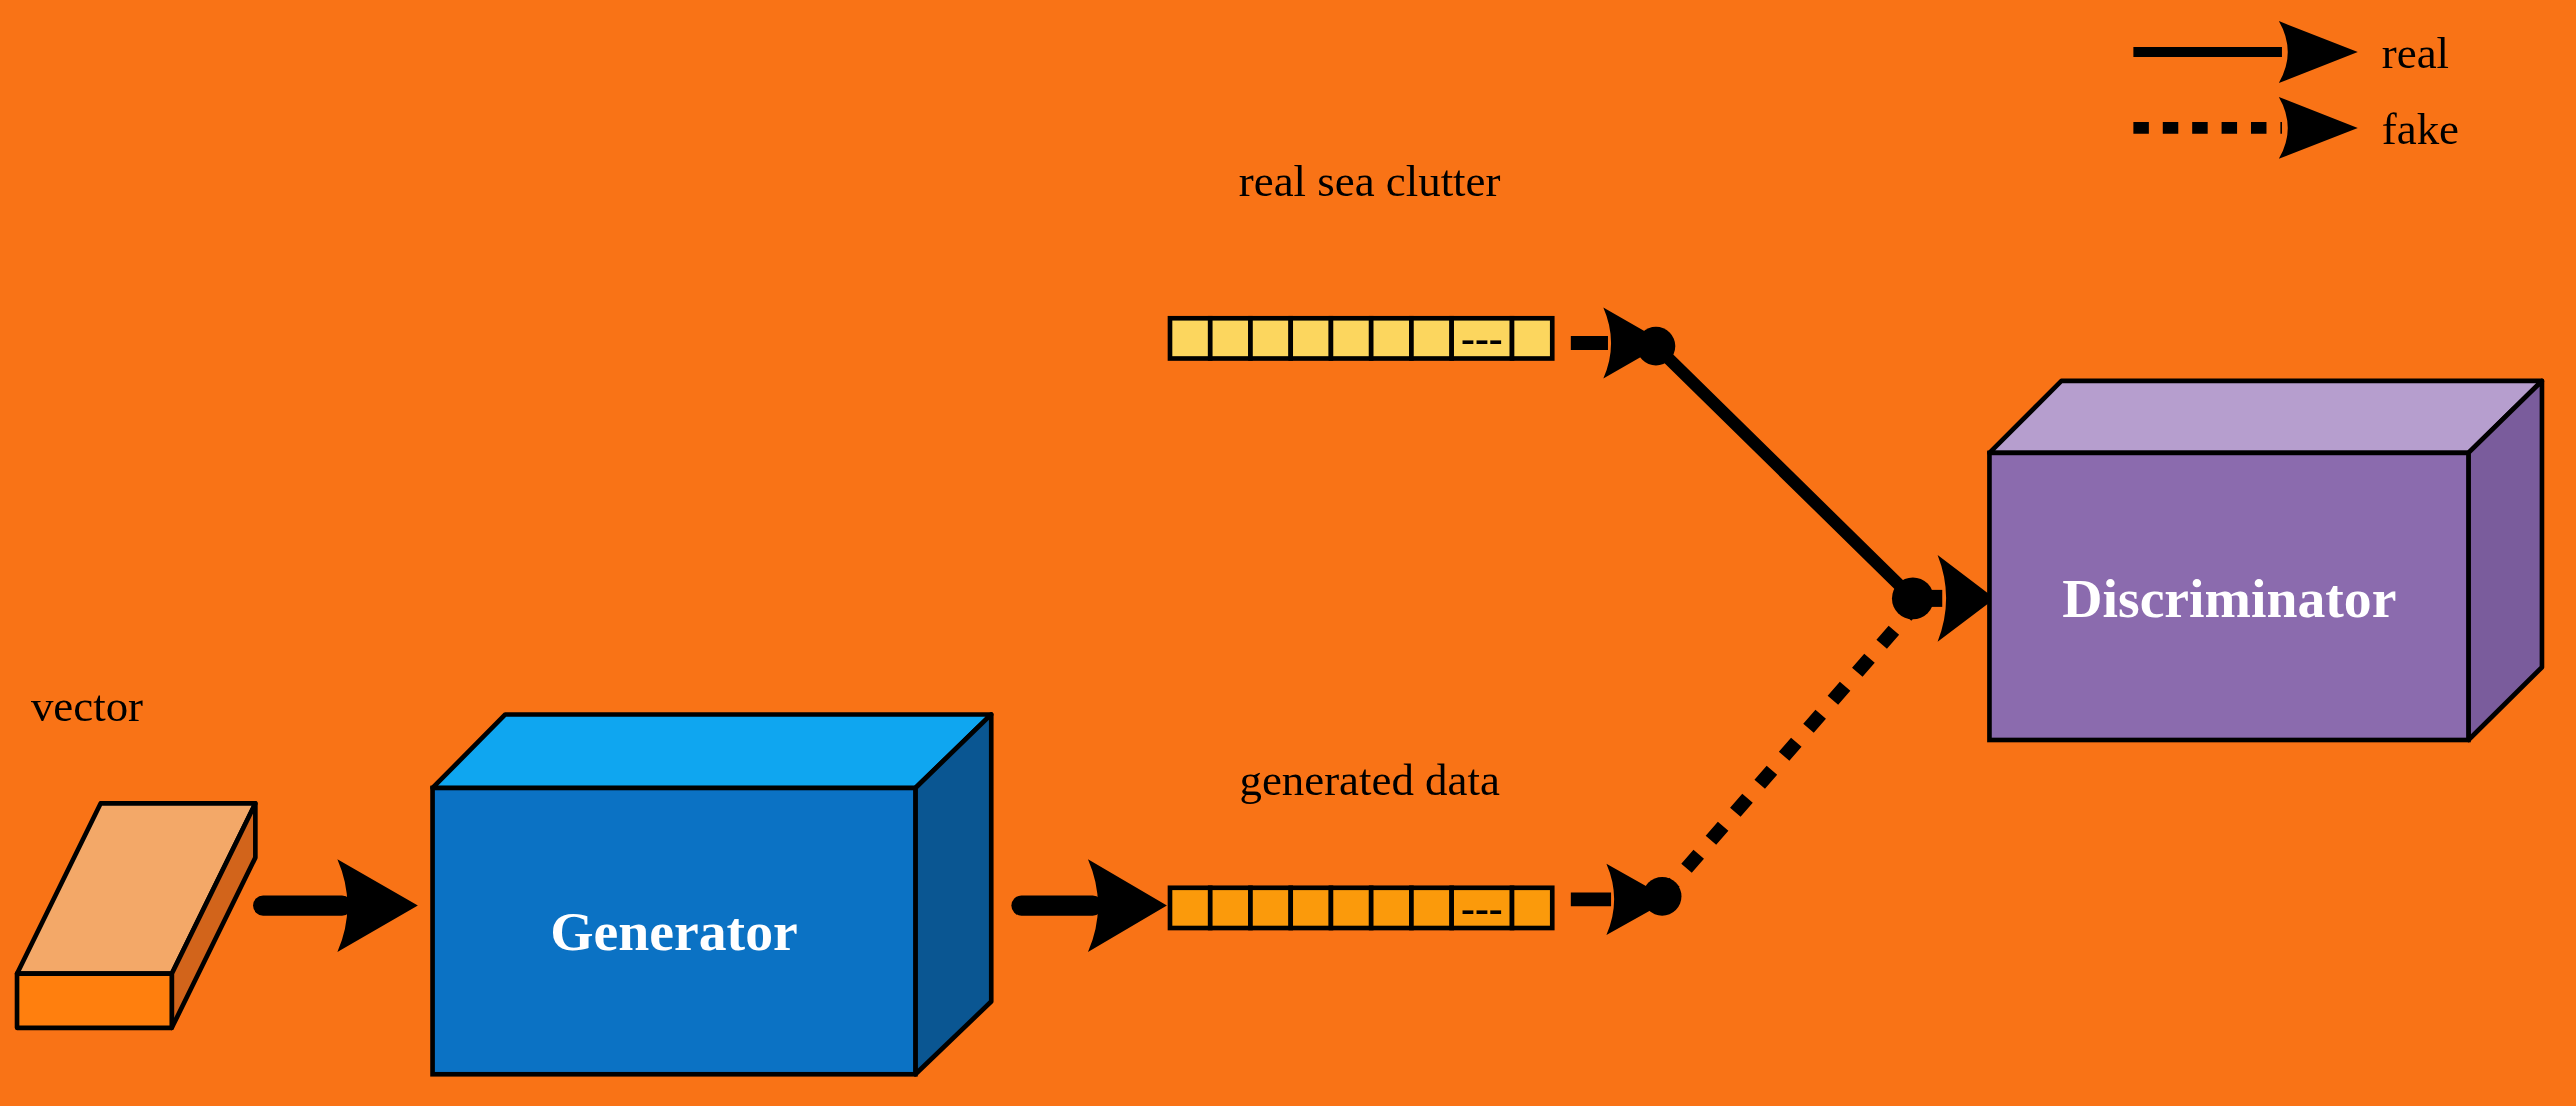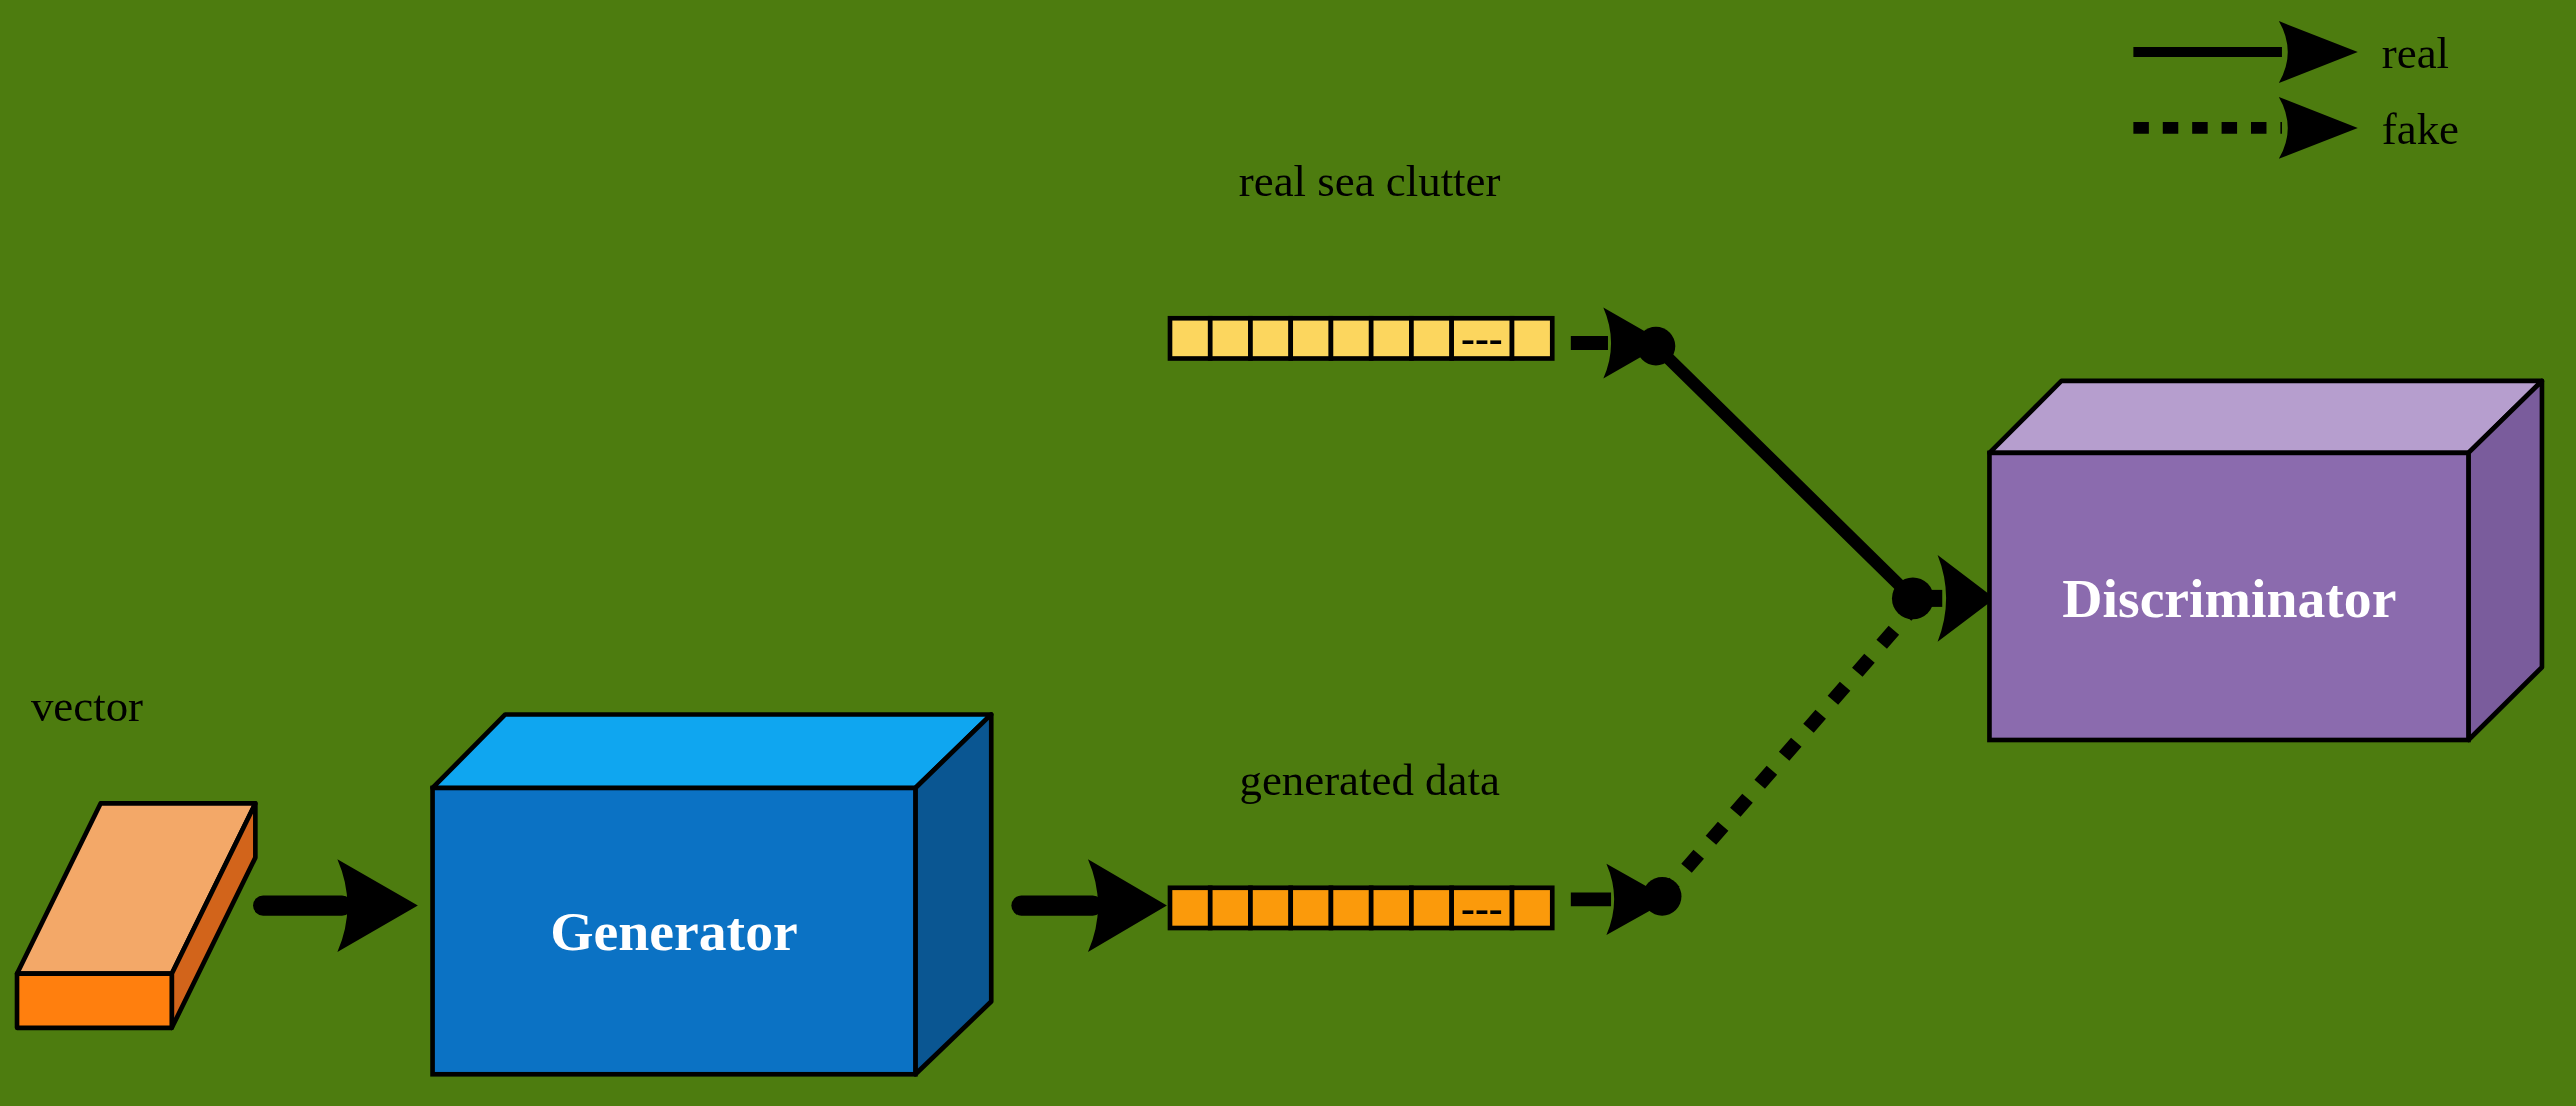--- a/index.html
+++ b/index.html
@@ -10,21 +10,21 @@
   body {
     width: 2576px;
     height: 1107px;
     font-family: "Liberation Serif", "DejaVu Serif", serif;
     overflow: hidden;
   }
   #stage {
     position: relative;
     width: 2576px;
     height: 1107px;
-    background: #4d7c0f;
+    background: #f97316;
   }
   svg.diagram {
     position: absolute;
     left: 0;
     top: 0;
     width: 2576px;
     height: 1107px;
     display: block;
   }
   text {

